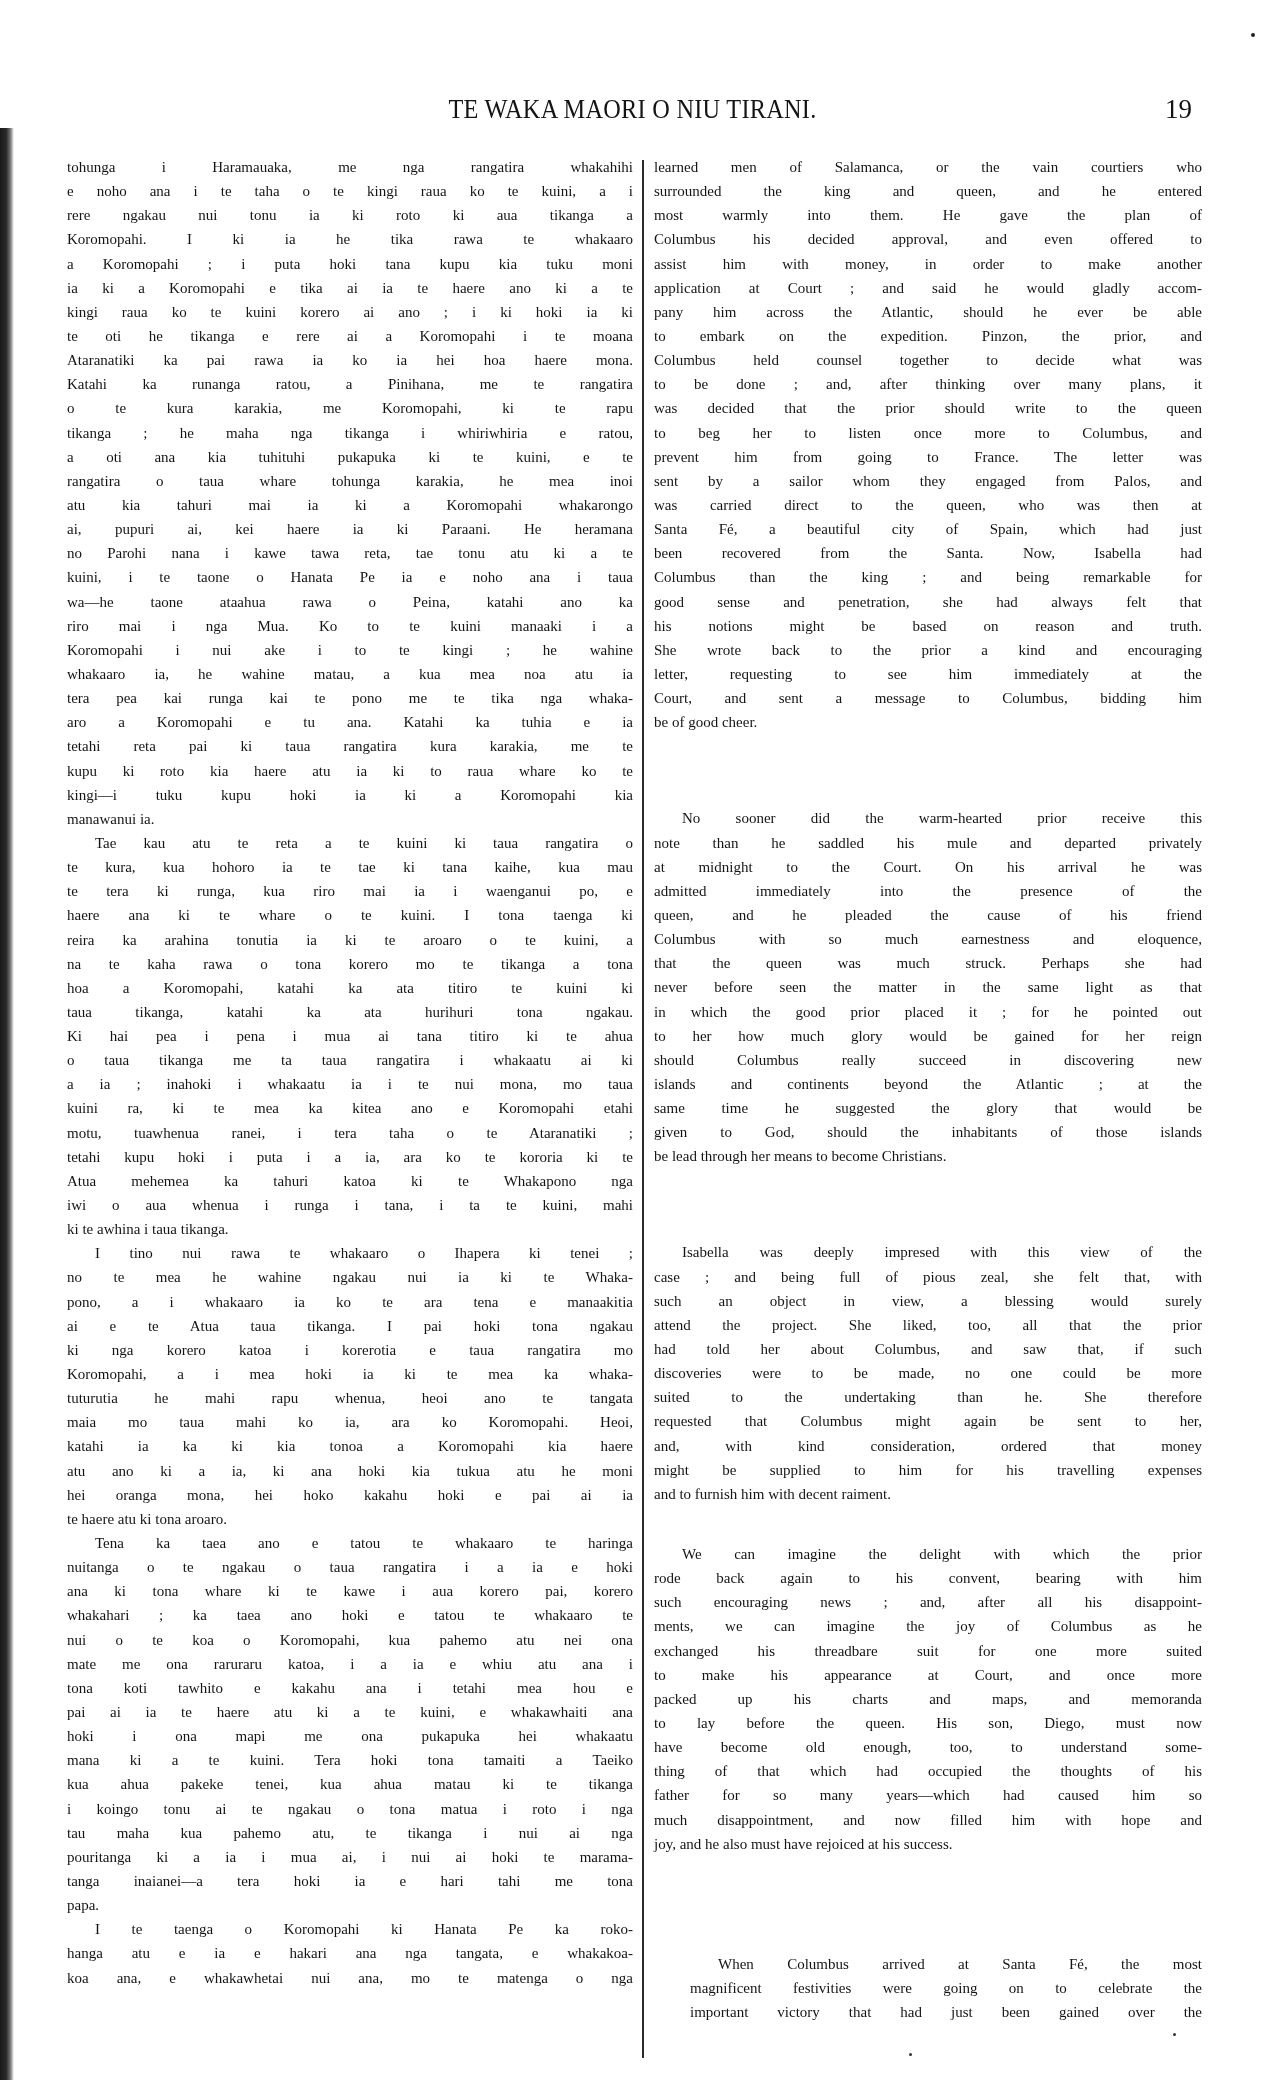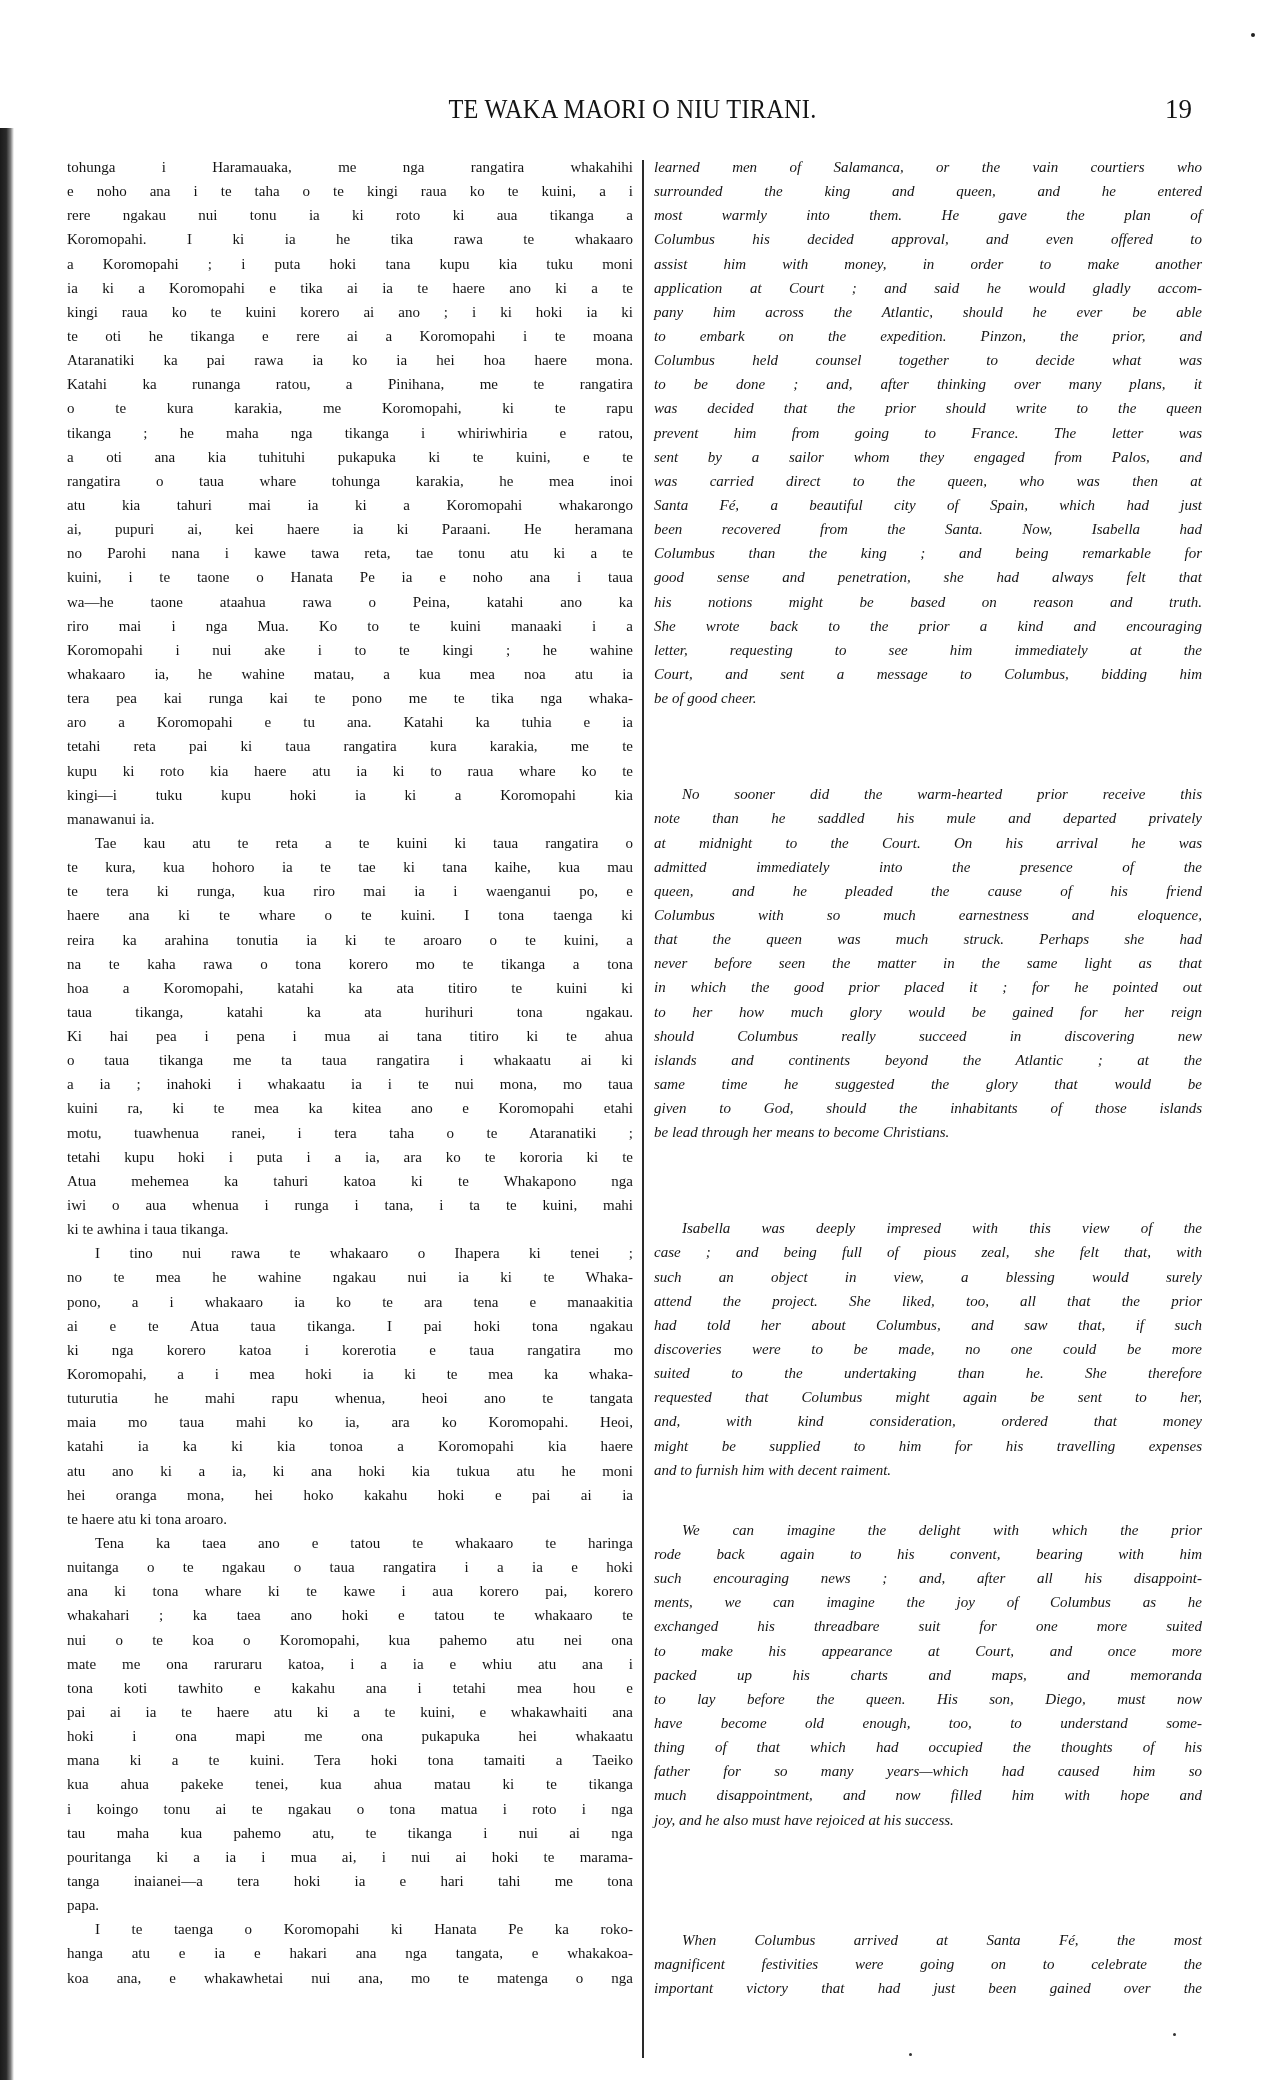--- a/index.html
+++ b/index.html
@@ -28,31 +28,31 @@
   }
   .page-number {
     position: absolute; left: 1165px; top: 0; font-size: 27px;
   }
 
   .column {
     position: absolute; top: 155px;
     font-size: 15px; line-height: 24.15px;
   }
   .col-left  { left: 67px;  width: 566px; }
-  .col-right { left: 654px; width: 548px; font-style: italic; }
+  .col-right { left: 654px; width: 548px; }
 
   .column-rule {
     position: absolute; left: 642px; top: 160px; width: 1.5px; height: 1898px;
     background: #2a2a2a;
   }
 
   .para { margin: 0; }
   .para + .para.gap-lg { margin-top: 72px; }
   .para + .para.gap-md { margin-top: 36px; }
-  .para + .para.gap-xl { margin-top: 96px; }
+  .para + .para.gap-xl { margin-top: 96px; margin-left: 36px; }
 
   .line {
     display: block; height: 24.15px; white-space: nowrap; overflow: visible;
     text-align: justify; text-align-last: justify;
   }
   .line.last { text-align-last: left; }
   .line.indent { padding-left: 28px; }
 </style>
 </head>
 <body>
@@ -163,20 +163,21 @@
       <span class="line">surrounded the king and queen, and he entered</span>
       <span class="line">most warmly into them. He gave the plan of</span>
       <span class="line">Columbus his decided approval, and even offered to</span>
       <span class="line">assist him with money, in order to make another</span>
       <span class="line">application at Court ; and said he would gladly accom-</span>
       <span class="line">pany him across the Atlantic, should he ever be able</span>
       <span class="line">to embark on the expedition. Pinzon, the prior, and</span>
       <span class="line">Columbus held counsel together to decide what was</span>
       <span class="line">to be done ; and, after thinking over many plans, it</span>
       <span class="line">was decided that the prior should write to the queen</span>
+      <span class="line">to beg her to listen once more to Columbus, and</span>
       <span class="line">prevent him from going to France. The letter was</span>
       <span class="line">sent by a sailor whom they engaged from Palos, and</span>
       <span class="line">was carried direct to the queen, who was then at</span>
       <span class="line">Santa Fé, a beautiful city of Spain, which had just</span>
       <span class="line">been recovered from the Santa. Now, Isabella had</span>
       <span class="line">Columbus than the king ; and being remarkable for</span>
       <span class="line">good sense and penetration, she had always felt that</span>
       <span class="line">his notions might be based on reason and truth.</span>
       <span class="line">She wrote back to the prior a kind and encouraging</span>
       <span class="line">letter, requesting to see him immediately at the</span>

